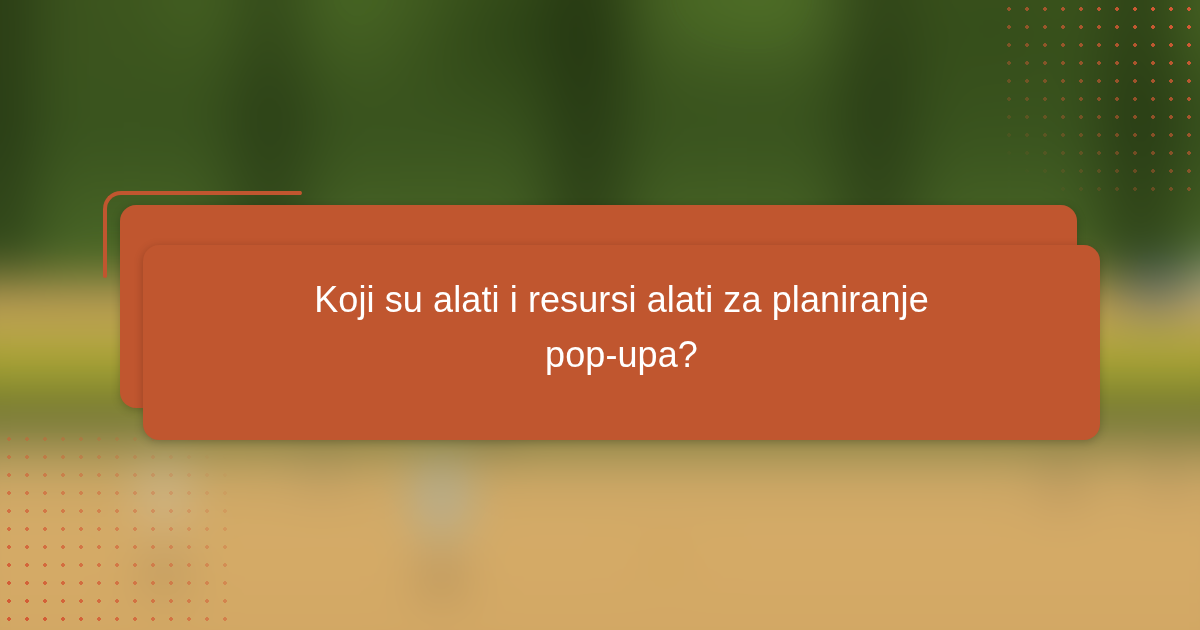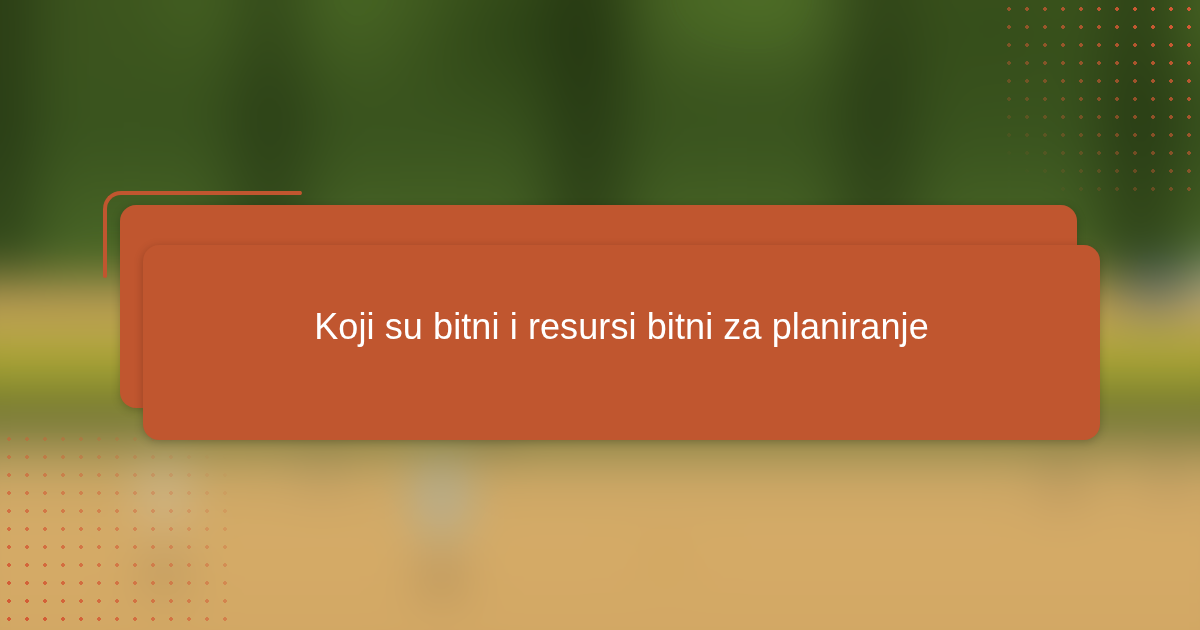--- a/index.html
+++ b/index.html
@@ -261,17 +261,18 @@
   <div class="dots dots-tr"></div>
   <div class="dots dots-bl"></div>
 
   <div class="outline-frame"></div>
 
   <div class="card card-back"></div>
   <div class="card card-front"></div>
 
   <div class="headline">
     <div>
-      <span>Koji su bitni i resursi bitni za planiranje</span>
+      <span>Koji su alati i resursi alati za planiranje</span>
+      <span>pop-upa?</span>
     </div>
   </div>
 
 </div>
 
 </body></html>

